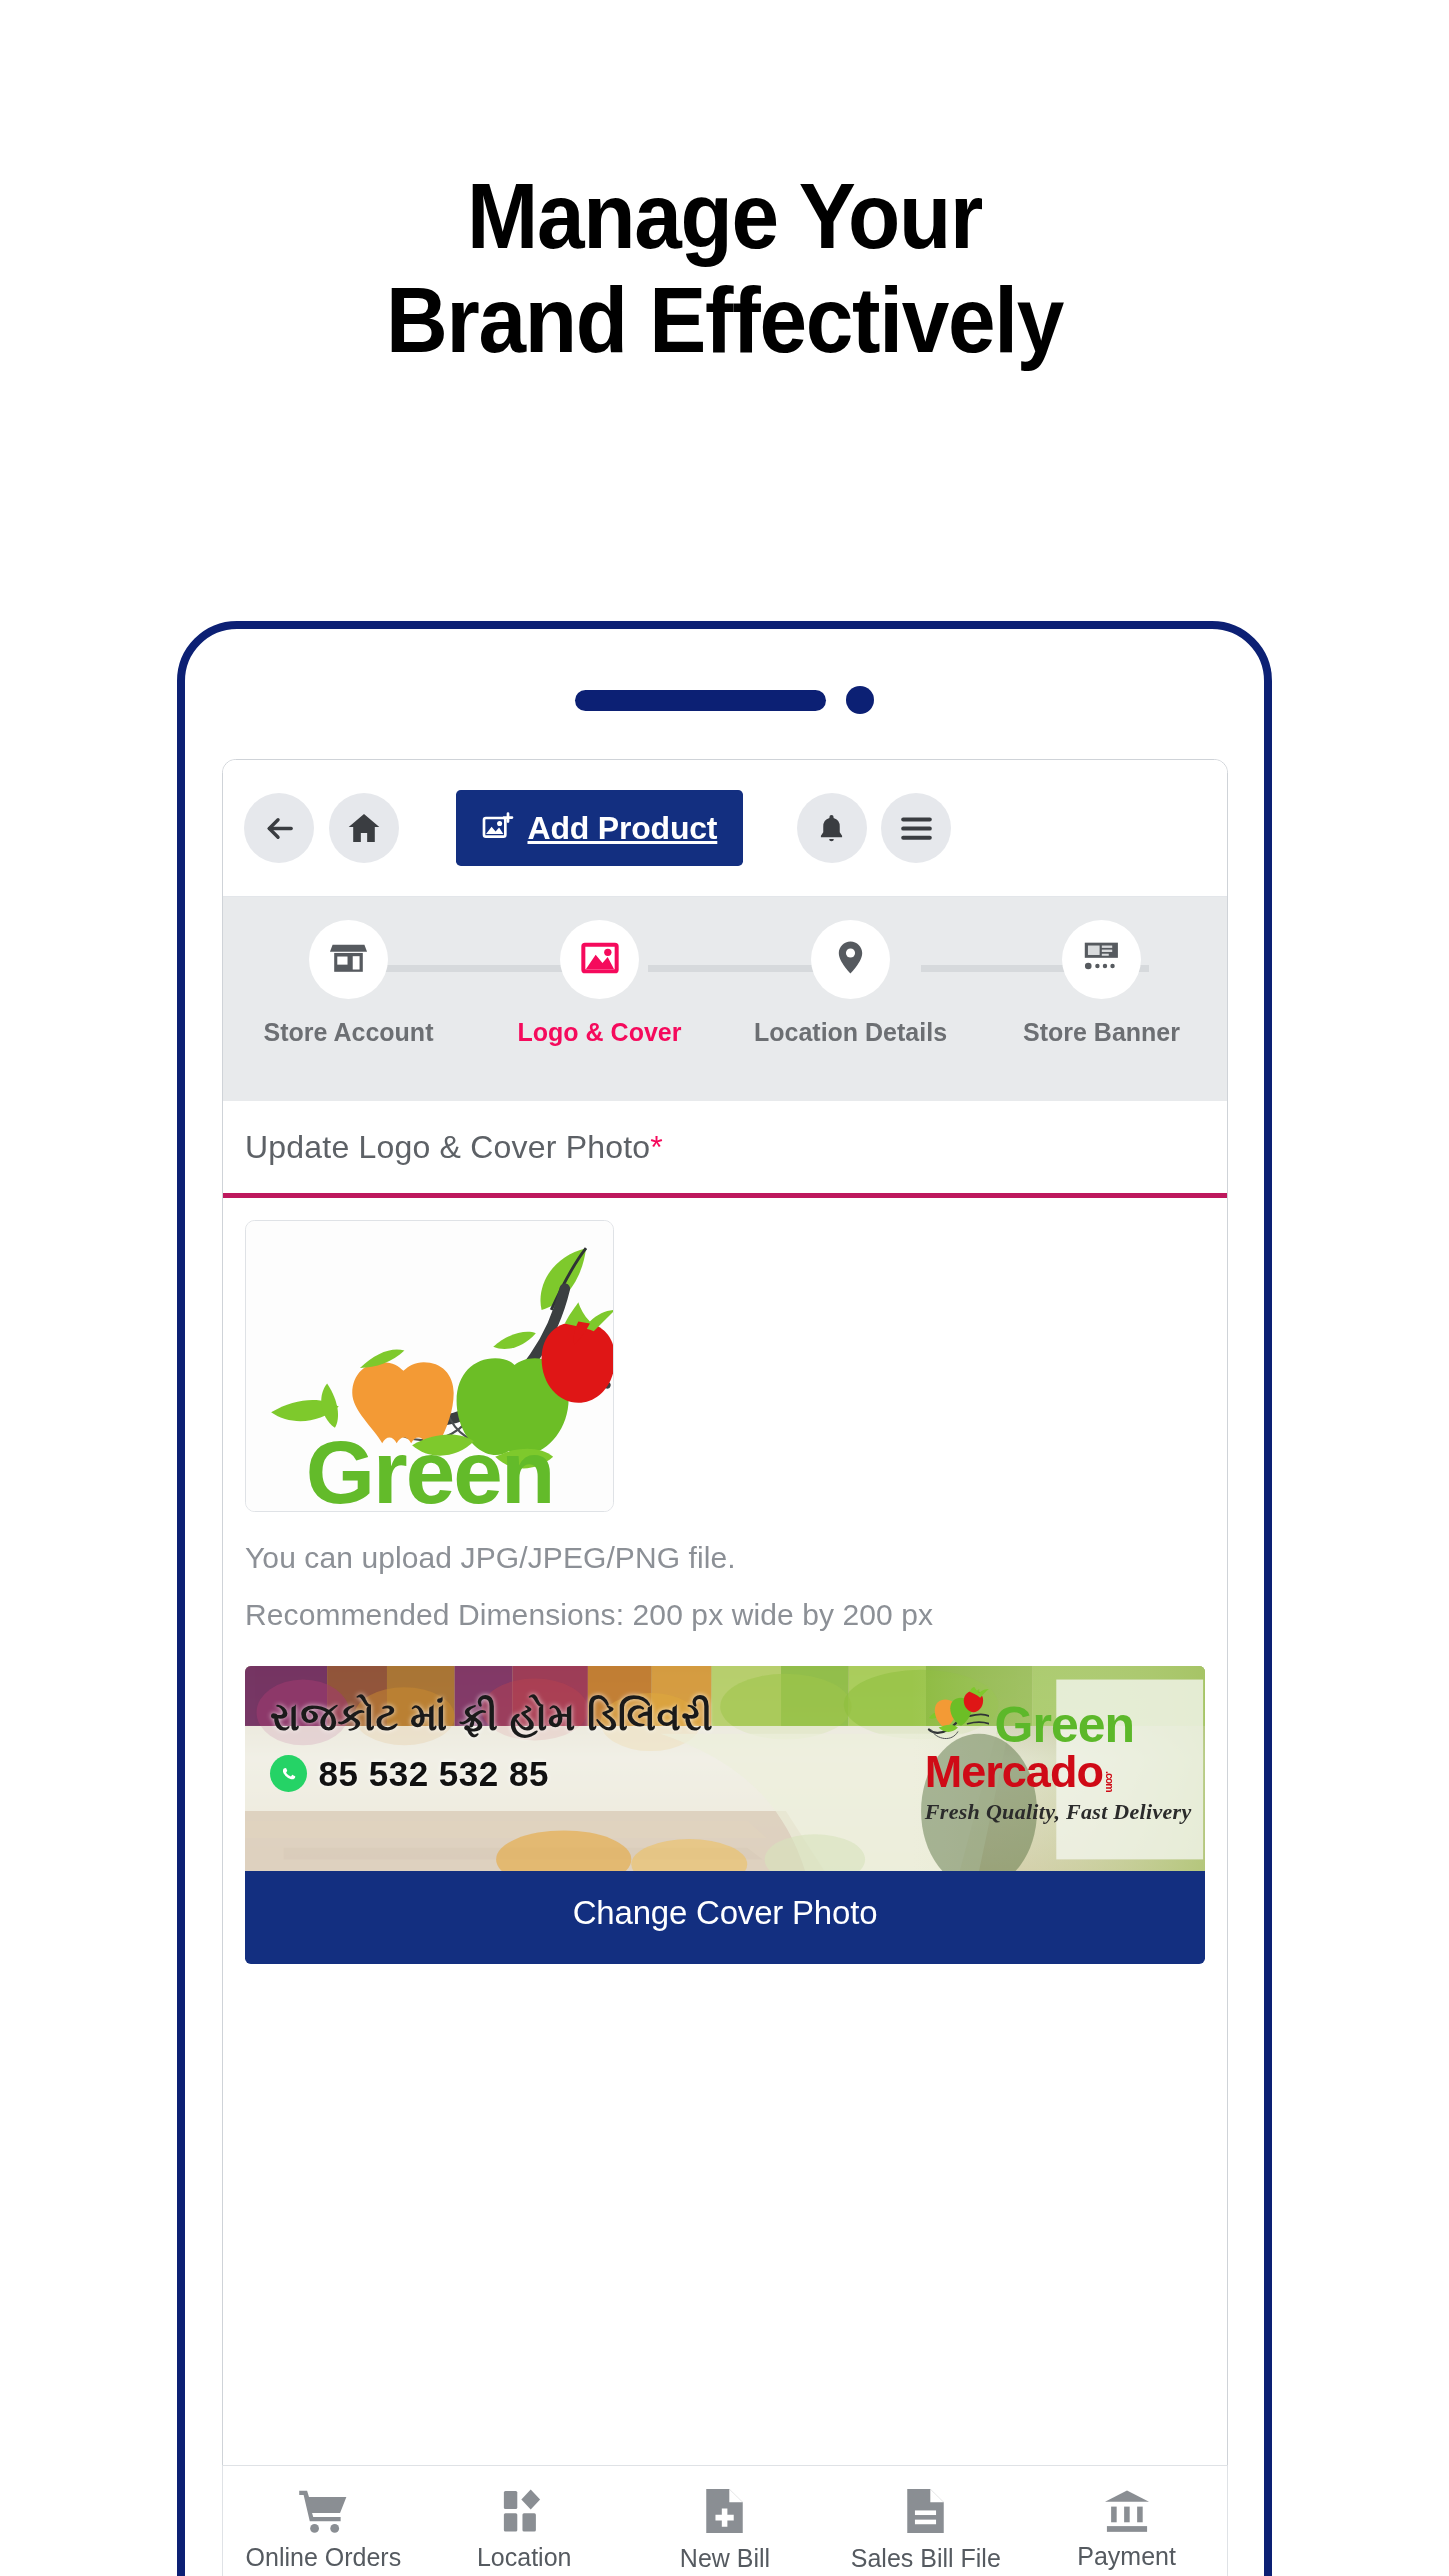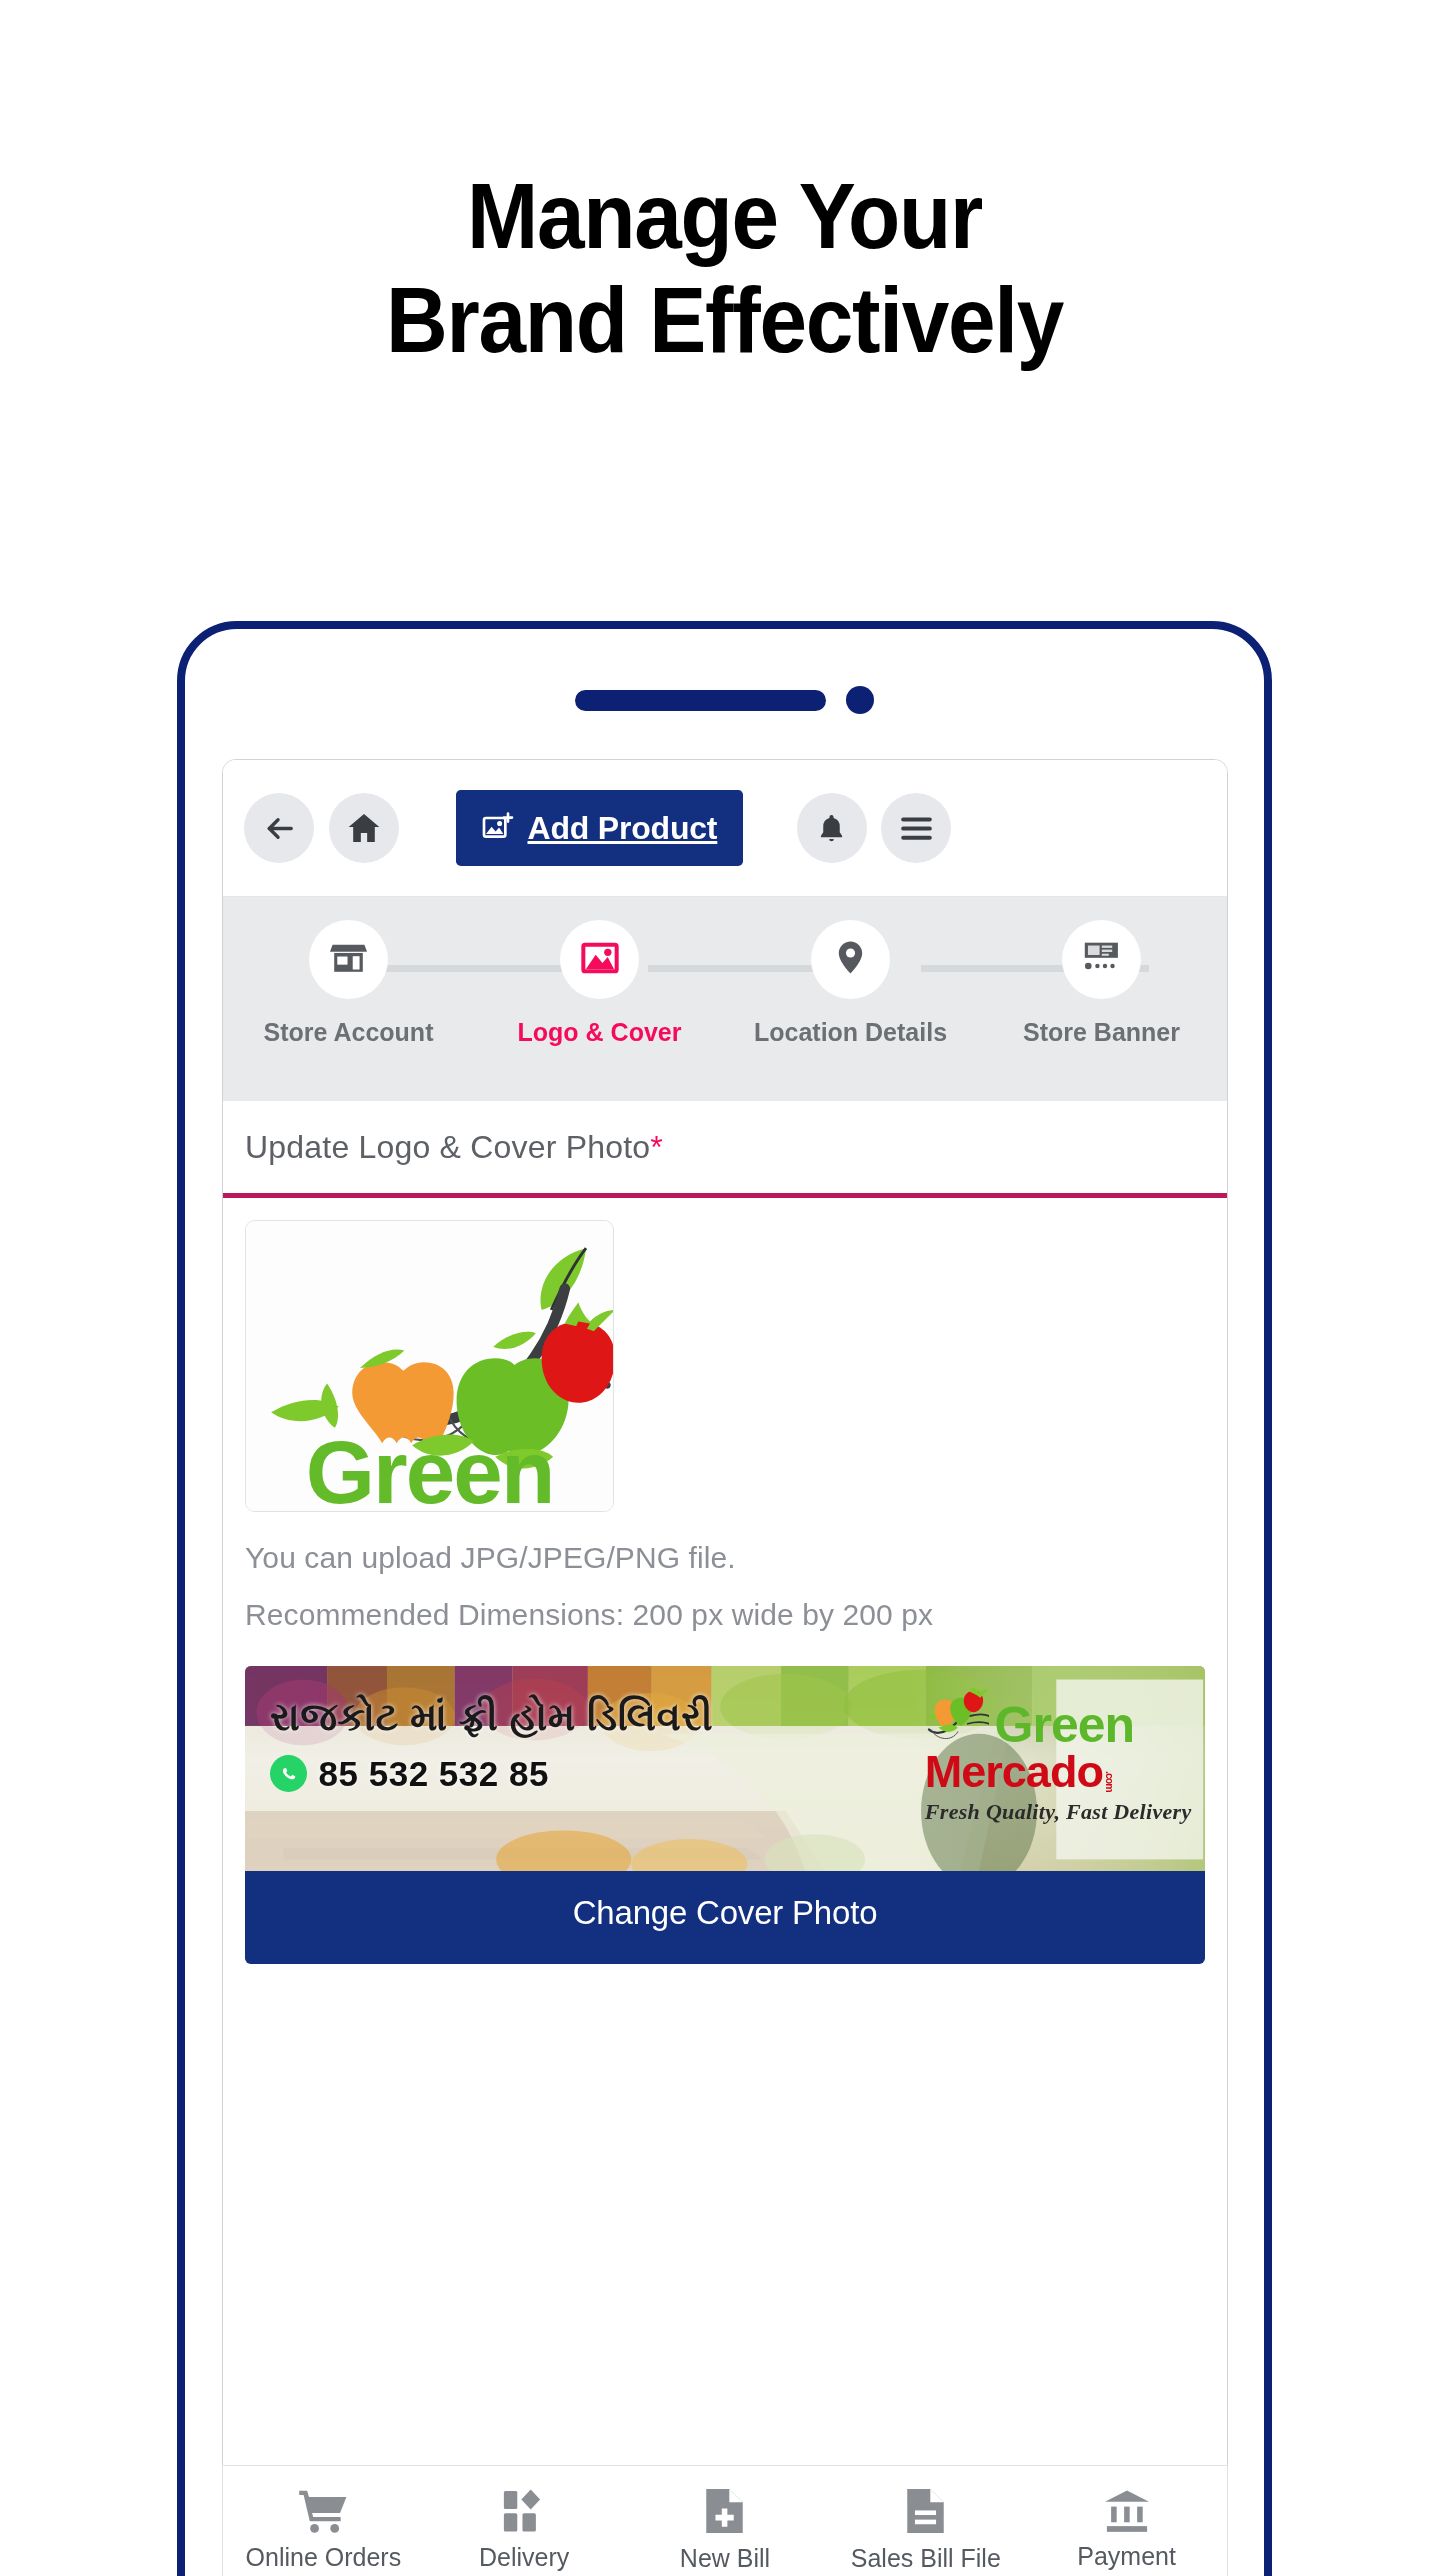--- a/index.html
+++ b/index.html
@@ -680,21 +680,21 @@
 
       <div class="nav-item">
         <span class="nav-icon">
           <svg width="46" height="46" viewBox="0 0 24 24" fill="#8a8e93">
             <rect x="1.5" y="1.5" width="7" height="9.5" rx="0.8"></rect>
             <path d="M15.5 0.8 20.4 6 15.5 11.2 10.6 6z"></path>
             <rect x="1.5" y="13.2" width="7" height="9.5" rx="0.8"></rect>
             <rect x="11.2" y="13.2" width="7" height="9.5" rx="0.8"></rect>
           </svg>
         </span>
-        <span class="nav-label">Delivery</span>
+        <span class="nav-label">Location</span>
       </div>
 
       <div class="nav-item">
         <span class="nav-icon">
           <svg width="43" height="48" viewBox="0 0 22 25" fill="#8a8e93">
             <path d="M1.5 1h12l7 7v16h-19z"></path>
             <path d="M13.5 1 20.5 8h-7z" fill="#ffffff"></path>
             <path d="M9.6 11.2h2.9v3.3h3.3v2.9h-3.3v3.3H9.6v-3.3H6.3v-2.9h3.3z" fill="#ffffff"></path>
           </svg>
         </span>

